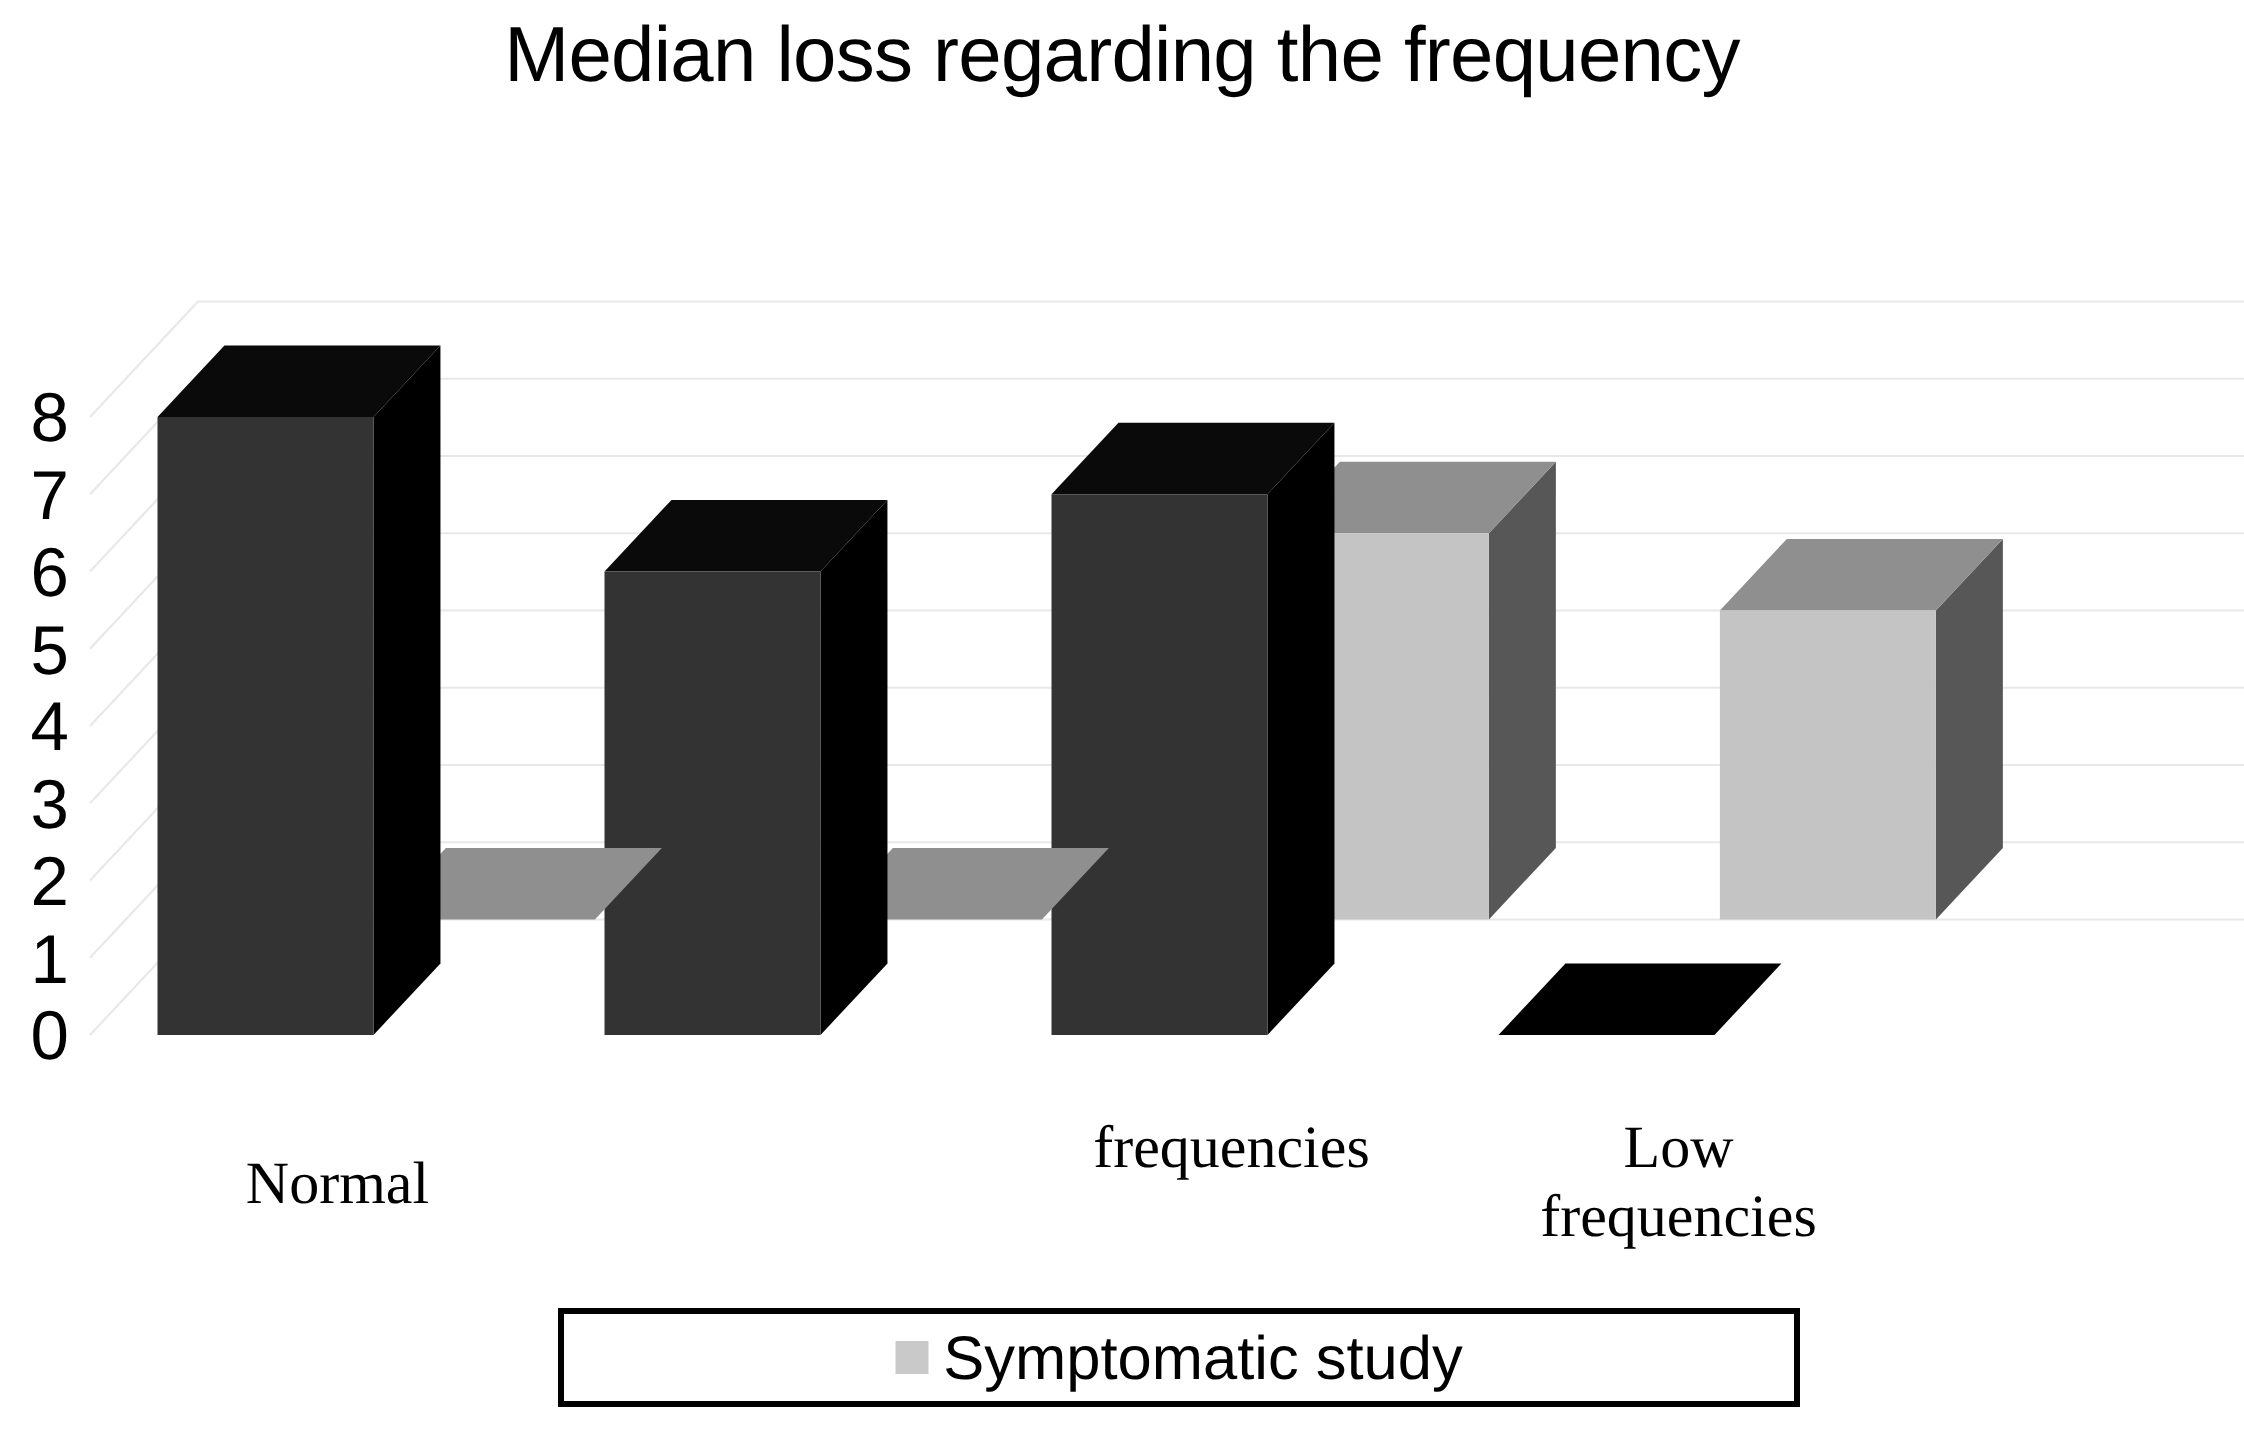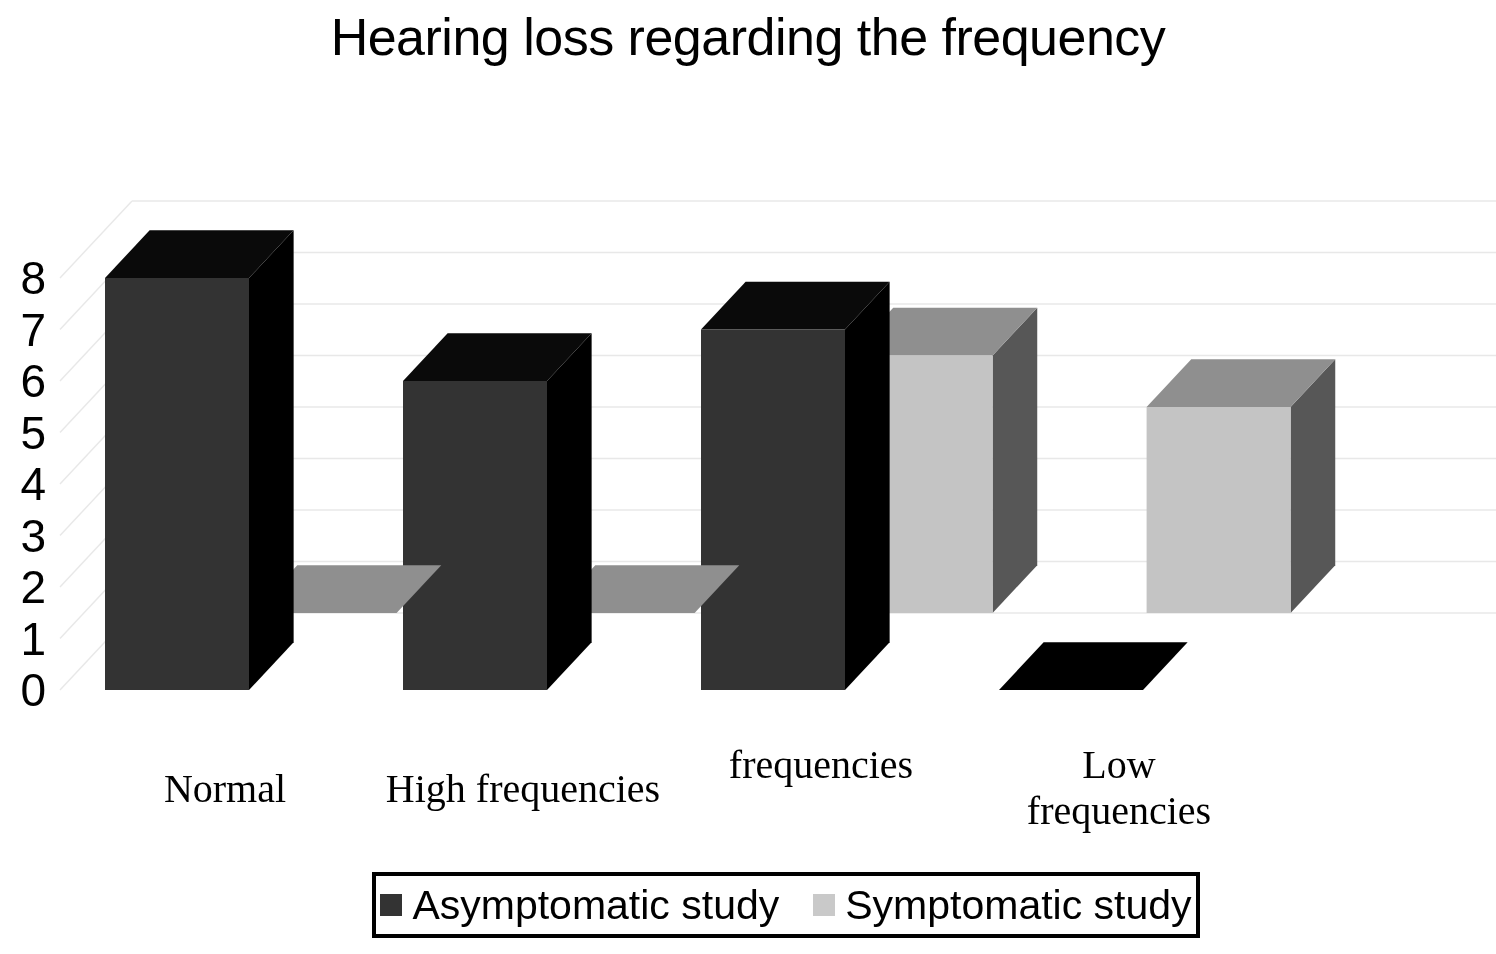--- a/index.html
+++ b/index.html
@@ -115,21 +115,21 @@
     font-size: 41px;
     line-height: 46px;
     white-space: nowrap;
   }
 </style>
 </head>
 <body>
 
 <div id="chart-root">
 
-  <div id="chart-title">Hearing loss regarding the frequency</div>
+  <div id="chart-title">Median loss regarding the frequency</div>
 
   <div id="plot-area">
     <svg id="plot-svg" viewBox="0 0 1496 620" preserveAspectRatio="none">
       <g id="gridlines-group">
           <line x1="60" y1="560" x2="132" y2="483" stroke="#e8e8e8" stroke-width="1.4"></line>
           <line x1="132" y1="483" x2="1502" y2="483" stroke="#e8e8e8" stroke-width="1.4"></line>
           <line x1="60" y1="508.5" x2="132" y2="431.5" stroke="#e8e8e8" stroke-width="1.4"></line>
           <line x1="132" y1="431.5" x2="1502" y2="431.5" stroke="#e8e8e8" stroke-width="1.4"></line>
           <line x1="60" y1="457" x2="132" y2="380" stroke="#e8e8e8" stroke-width="1.4"></line>
           <line x1="132" y1="380" x2="1502" y2="380" stroke="#e8e8e8" stroke-width="1.4"></line>
@@ -194,36 +194,29 @@
         <div class="y-tick" style="top: 434px;">2</div>
         <div class="y-tick" style="top: 485.5px;">1</div>
         <div class="y-tick" style="top: 537px;">0</div>
       </div>
   </div>
 
   <div id="x-labels">
       <div class="x-label" style="left: 35px; width: 380px; top: 24px;">
         <span>Normal</span>
       </div>
-      <div class="x-label" style="left: 333px; width: 380px; top: 24px;">
-        <span>High frequencies</span>
-      </div>
       <div class="x-label" style="left: 631px; width: 380px; top: 0px;">
         <span>frequencies</span>
       </div>
       <div class="x-label" style="left: 929px; width: 380px; top: 0px;">
         <span>Low</span>
         <span>frequencies</span>
       </div>
     </div>
 
   <div id="legend">
       <div class="legend-entry">
-        <span class="legend-swatch" style="background: rgb(51, 51, 51);"></span>
-        <span class="legend-label">Asymptomatic study</span>
-      </div>
-      <div class="legend-entry">
         <span class="legend-swatch" style="background: rgb(201, 201, 201);"></span>
         <span class="legend-label">Symptomatic study</span>
       </div>
     </div>
 
 </div>
 
 </body></html>

